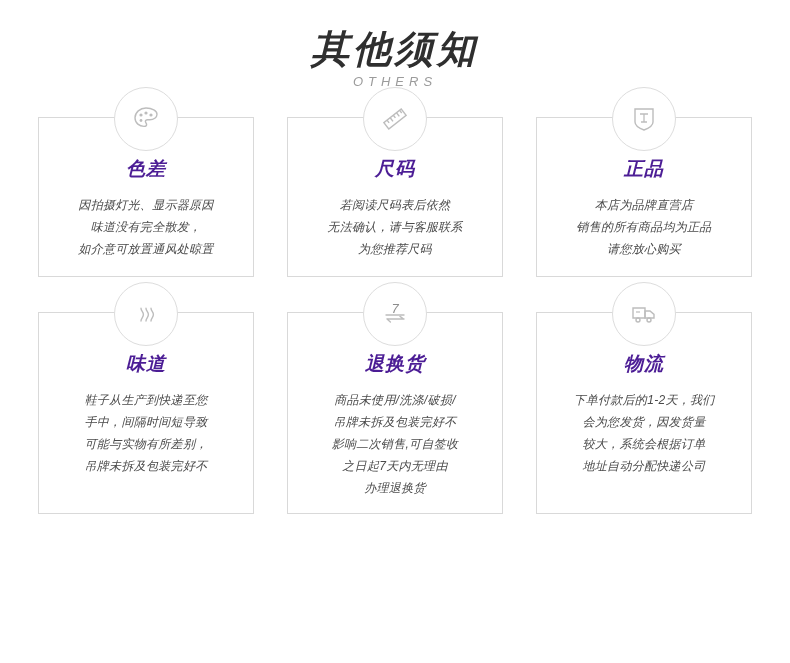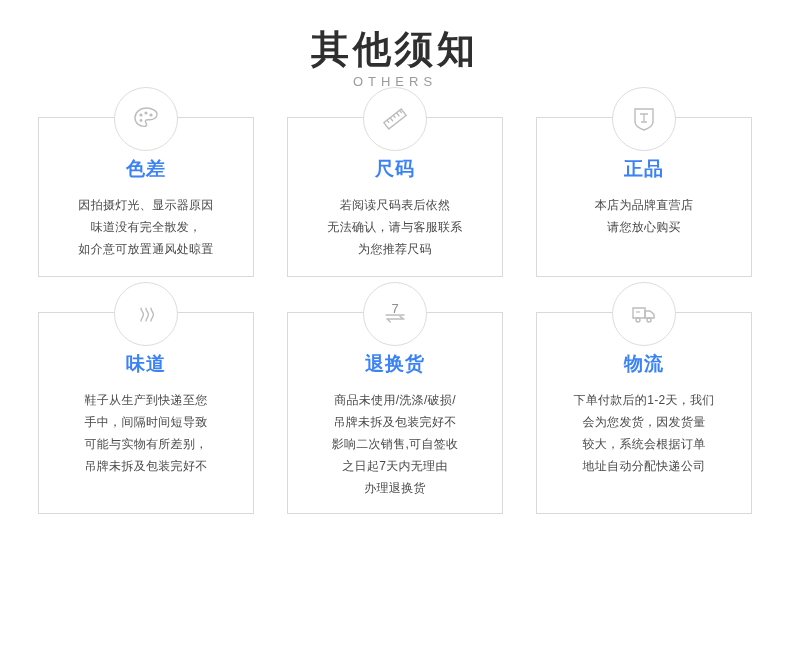--- a/index.html
+++ b/index.html
@@ -12,20 +12,21 @@
     background: #ffffff;
     font-family: "Liberation Sans", sans-serif;
     color: #3a3a3a;
     overflow: hidden;
   }
   .page {
     width: 790px;
     height: 535px;
     position: relative;
     box-sizing: border-box;
+    font-style: italic;
   }
   .header {
     text-align: center;
     padding-top: 26px;
   }
   .header .title-cn {
     font-size: 38px;
     font-weight: bold;
     letter-spacing: 4px;
     color: #2f2f2f;
@@ -70,21 +71,21 @@
     display: flex;
     align-items: center;
     justify-content: center;
   }
   .icon-wrap svg {
     display: block;
   }
   .card-title {
     font-size: 19px;
     font-weight: bold;
-    color: #3b82f6;
+    color: #4c1d95;
     letter-spacing: 1px;
     margin-bottom: 12px;
   }
   .card-body {
     font-size: 12px;
     line-height: 1.85;
     color: #4a4a4a;
     letter-spacing: 0.3px;
   }
   .card-body .line {
@@ -142,20 +143,21 @@
     <div class="card">
       <div class="icon-wrap">
         <svg width="34" height="34" viewBox="0 0 34 34" fill="none" stroke="#bdbdbd" stroke-width="1.4">
           <path d="M8 7h18v13c0 4-5.2 6.6-9 8-3.8-1.4-9-4-9-8V7z"></path>
           <path d="M13 12h8M17 12v8M14 20h6" stroke-width="1.3"></path>
         </svg>
       </div>
       <div class="card-title">正品</div>
       <div class="card-body">
         <span class="line">本店为品牌直营店</span>
+        <span class="line">销售的所有商品均为正品</span>
         <span class="line">请您放心购买</span>
       </div>
     </div>
 
     <div class="card tall">
       <div class="icon-wrap">
         <svg width="34" height="34" viewBox="0 0 34 34" fill="none" stroke="#bdbdbd" stroke-width="1.4" stroke-linecap="round">
           <path d="M12 24c0-3 2.4-3.4 2.4-6.4S12 14.2 12 11.2"></path>
           <path d="M17 24c0-3 2.4-3.4 2.4-6.4S17 14.2 17 11.2"></path>
           <path d="M22 24c0-3 2.4-3.4 2.4-6.4S22 14.2 22 11.2"></path>

